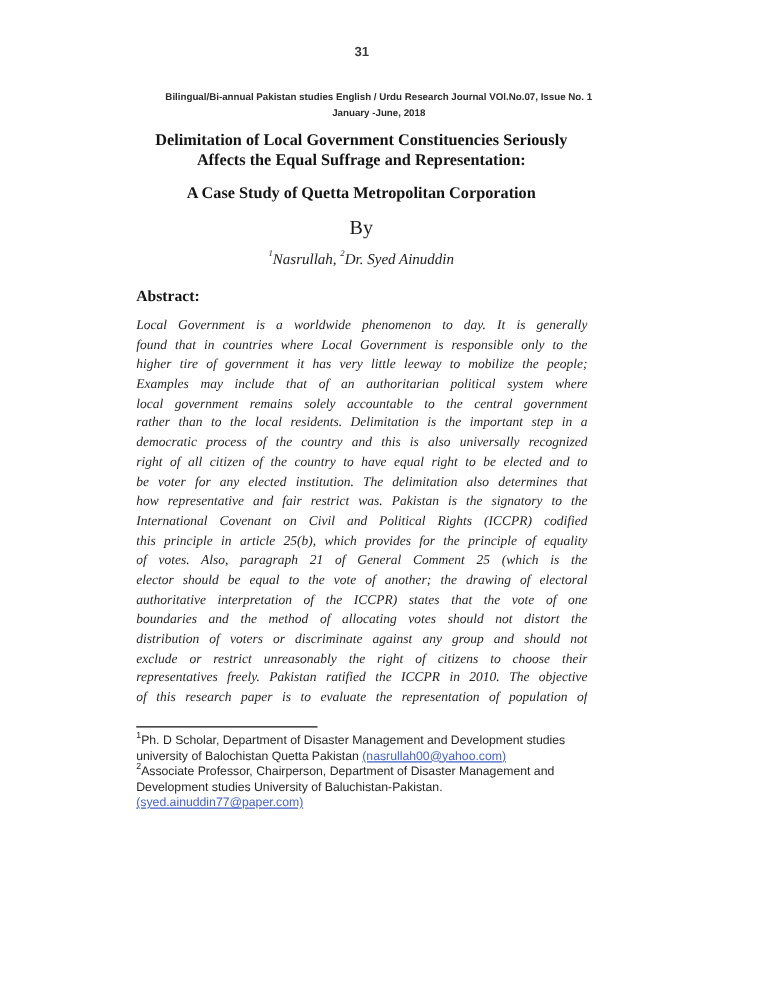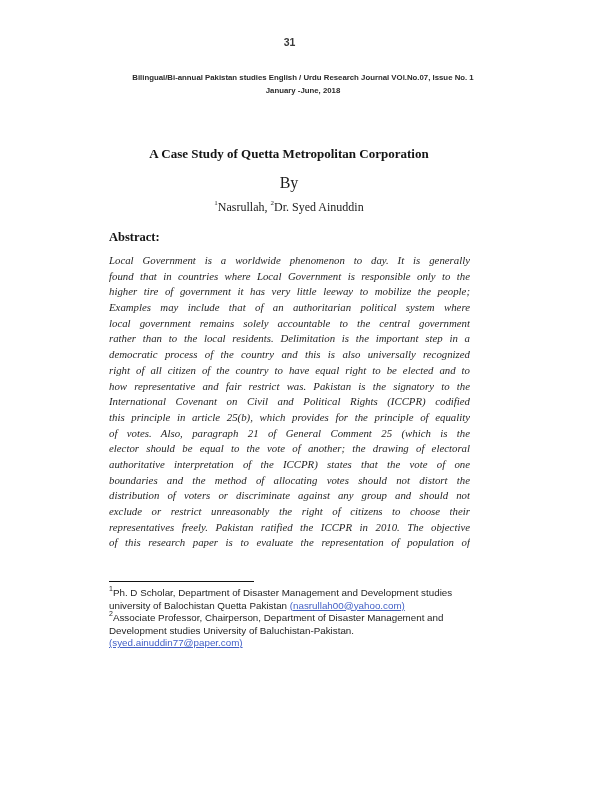--- a/index.html
+++ b/index.html
@@ -70,20 +70,21 @@
     color: #1c1c1c;
   }
   .authors-line {
     position: absolute;
     top: 200px;
     left: 96px;
     width: 386px;
     text-align: center;
     font-size: 12px;
     color: #1c1c1c;
+    font-style: italic;
   }
   sup.auth-sup, sup.fn-sup {
     font-size: 7px;
     line-height: 0;
     position: relative;
     top: -1px;
     vertical-align: super;
   }
   .abstract-heading {
     position: absolute;
@@ -139,38 +140,43 @@
 
 <div class="page">
 
   <div class="page-number">31</div>
 
   <div class="journal-header">
     <div>Bilingual/Bi-annual Pakistan studies English / Urdu Research Journal VOl.No.07, Issue No. 1</div>
     <div>January -June, 2018</div>
   </div>
 
+  <div class="paper-title">
+    <div>Delimitation of Local Government Constituencies Seriously</div>
+    <div>Affects the Equal Suffrage and Representation:</div>
+  </div>
 
   <div class="paper-subtitle">A Case Study of Quetta Metropolitan Corporation</div>
 
   <div class="byline-by">By</div>
 
   <div class="authors-line"><sup class="auth-sup">1</sup><span>Nasrullah, </span><sup class="auth-sup">2</sup><span>Dr. Syed Ainuddin</span></div>
 
   <div class="abstract-heading">Abstract:</div>
 
   <div class="abstract-body">
     <div class="abs-line">Local Government is a worldwide phenomenon to day. It is generally</div>
     <div class="abs-line">found that in countries where Local Government is responsible only to the</div>
     <div class="abs-line">higher tire of government it has very little leeway to mobilize the people;</div>
     <div class="abs-line">Examples may include that of an authoritarian political system where</div>
     <div class="abs-line">local government remains solely accountable to the central government</div>
     <div class="abs-line">rather than to the local residents. Delimitation is the important step in a</div>
     <div class="abs-line">democratic process of the country and this is also universally recognized</div>
     <div class="abs-line">right of all citizen of the country to have equal right to be elected and to</div>
+    <div class="abs-line">be voter for any elected institution. The delimitation also determines that</div>
     <div class="abs-line">how representative and fair restrict was. Pakistan is the signatory to the</div>
     <div class="abs-line">International Covenant on Civil and Political Rights (ICCPR) codified</div>
     <div class="abs-line">this principle in article 25(b), which provides for the principle of equality</div>
     <div class="abs-line">of votes. Also, paragraph 21 of General Comment 25 (which is the</div>
     <div class="abs-line">elector should be equal to the vote of another; the drawing of electoral</div>
     <div class="abs-line">authoritative interpretation of the ICCPR) states that the vote of one</div>
     <div class="abs-line">boundaries and the method of allocating votes should not distort the</div>
     <div class="abs-line">distribution of voters or discriminate against any group and should not</div>
     <div class="abs-line">exclude or restrict unreasonably the right of citizens to choose their</div>
     <div class="abs-line">representatives freely. Pakistan ratified the ICCPR in 2010. The objective</div>

